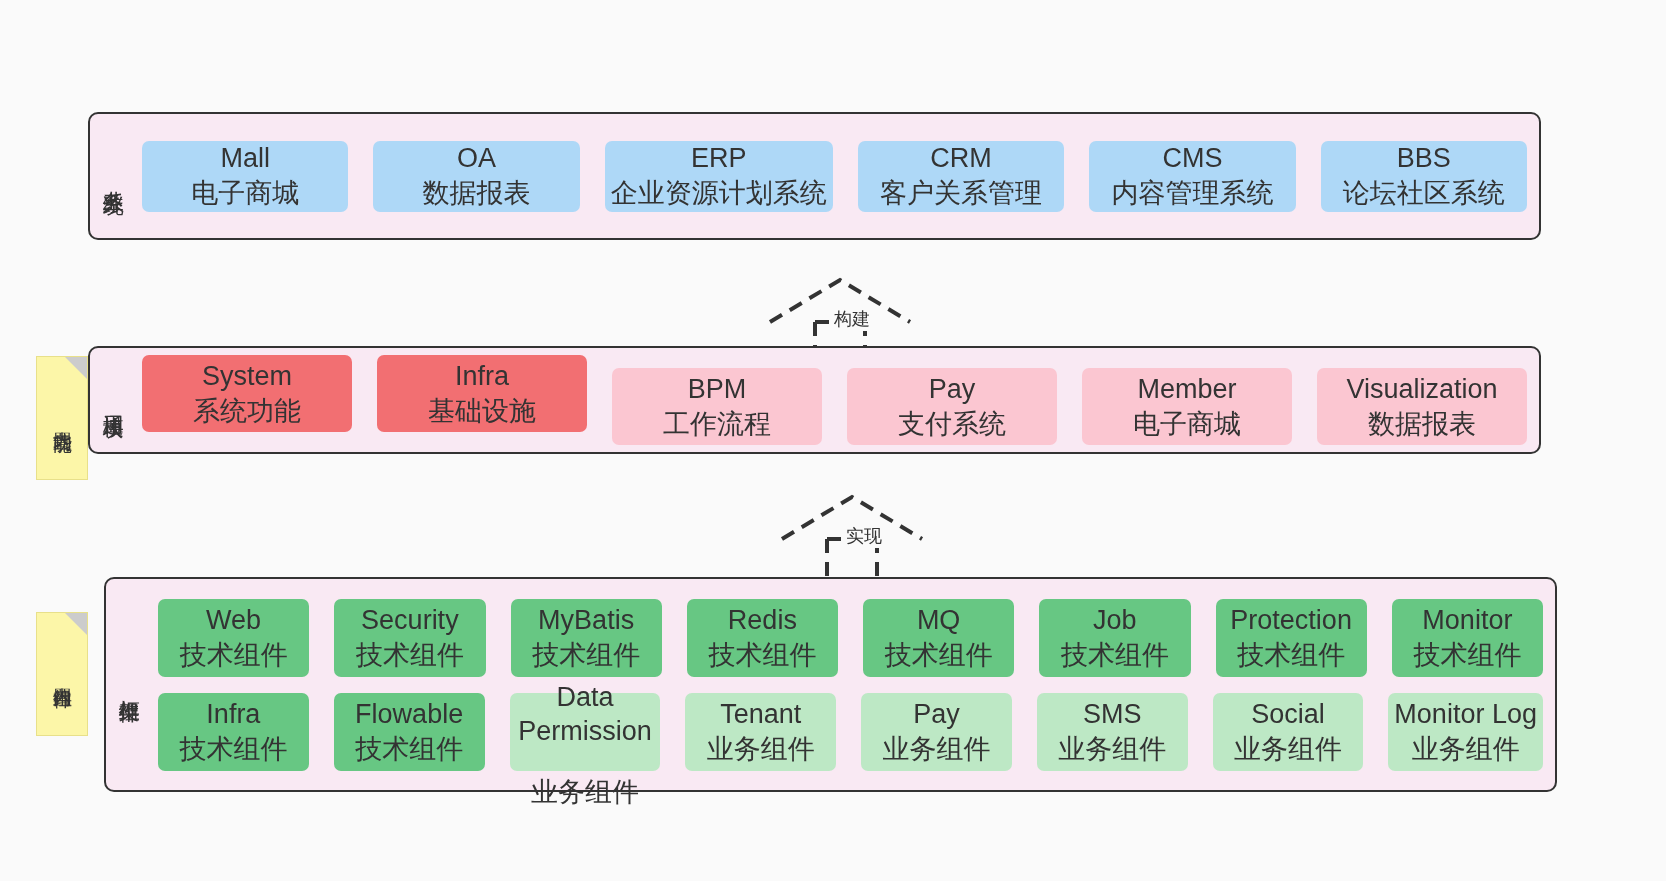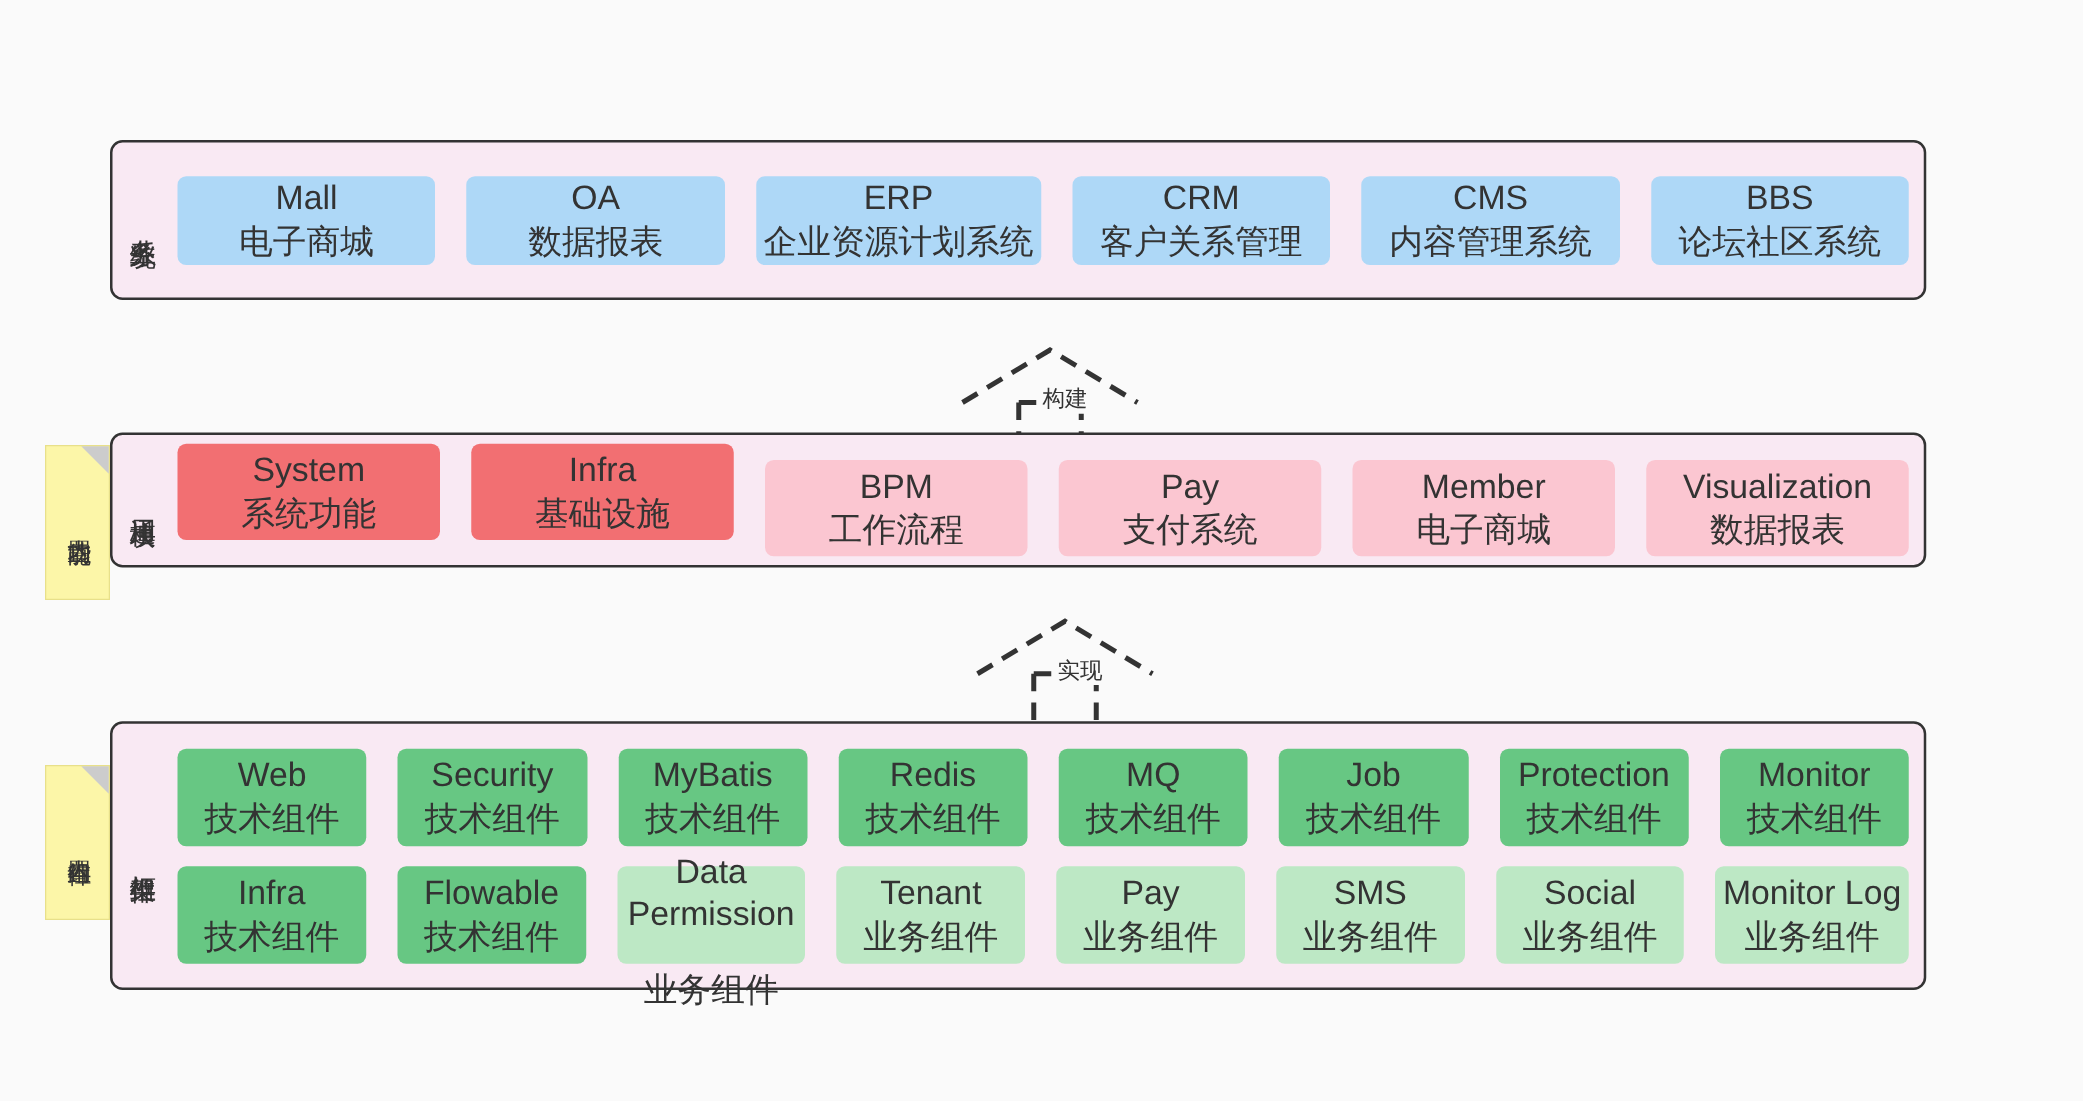--- a/index.html
+++ b/index.html
@@ -81,21 +81,21 @@
 
   
   #panel-business { left: 88px;  top: 112px; width: 1453px; height: 128px; }
   #panel-business .card { height: 71px; }
 
   
   #panel-common { left: 88px;  top: 346px; width: 1453px; height: 108px; }
   #panel-common .card { height: 77px; }
 
   
-  #panel-framework { left: 88px; top: 577px; width: 1453px; height: 215px; }
+  #panel-framework { left: 104px; top: 577px; width: 1453px; height: 215px; }
   #panel-framework .card { height: 78px; }
 
   
   .note {
     position: absolute;
     box-sizing: border-box;
     background: #fcf6a8;
     border: 1px solid #e8e08a;
     display: flex;
     align-items: center;

